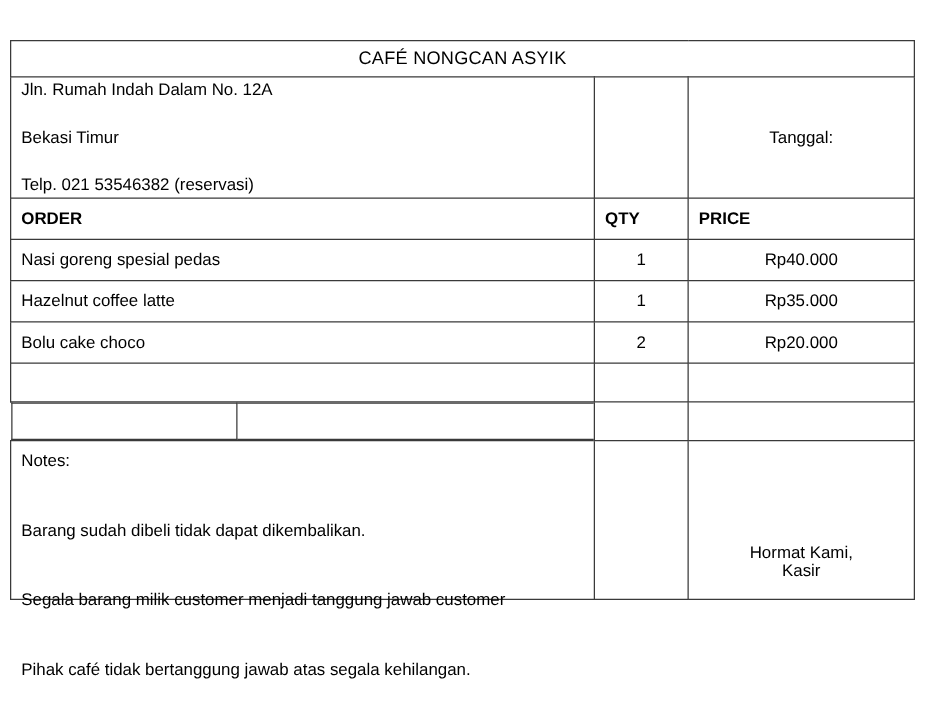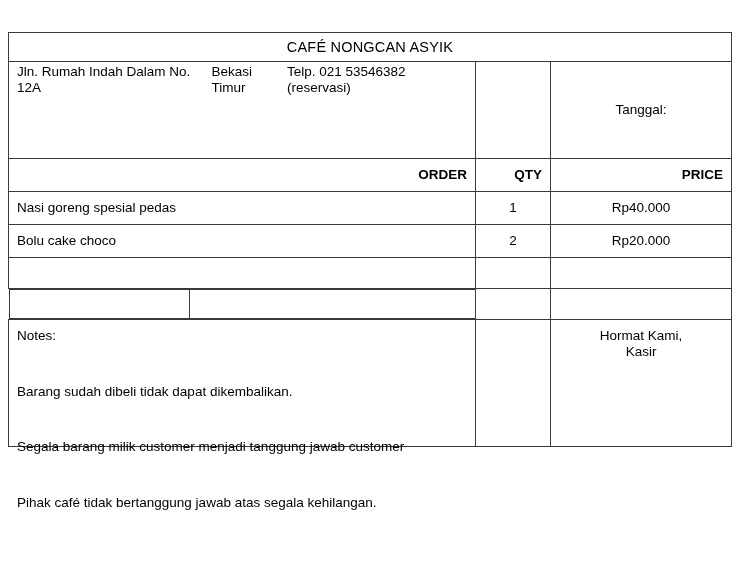--- a/index.html
+++ b/index.html
@@ -54,36 +54,37 @@
     letter-spacing: 0.2px;
   }
 
   .row-address td {
     height: 96px;
     vertical-align: top;
     padding-top: 0;
   }
   .addr-lines {
     display: flex;
+    flex-direction: column;
     justify-content: space-between;
     height: 96px;
     padding: 2px 0;
     box-sizing: border-box;
   }
   .addr-lines span { display: block; }
 
   .cell-tanggal {
     vertical-align: top;
     padding-top: 9px;
     text-align: center;
   }
 
   .row-colhead td {
     height: 32px;
-    text-align: right;
+    text-align: left;
     font-weight: bold;
   }
 
   .row-item td { height: 32px; }
   .cell-name  { text-align: left; }
   .cell-qty   { text-align: center; }
   .cell-price { text-align: center; padding-right: 12px; }
 
   .row-blank td   { height: 30px; }
   .row-total td   { height: 32px; }
@@ -100,21 +101,21 @@
     height: 126px;
     padding: 8px 0 6px 0;
     box-sizing: border-box;
     gap: 40px;
   }
   .notes-block span { display: block; }
 
   .signature-block {
     display: flex;
     flex-direction: column;
-    justify-content: flex-start;
+    justify-content: flex-end;
     align-items: center;
     height: 126px;
     padding: 8px 0 14px 0;
     box-sizing: border-box;
     text-align: center;
   }
 </style>
 </head>
 <body>
 
@@ -150,20 +151,25 @@
       <tr class="row-colhead">
         <td>ORDER</td>
         <td>QTY</td>
         <td>PRICE</td>
       </tr>
 
       <tr class="row-item">
         <td class="cell-name">Nasi goreng spesial pedas</td>
         <td class="cell-qty">1</td>
         <td class="cell-price">Rp40.000</td>
+      </tr>
+      <tr class="row-item">
+        <td class="cell-name">Hazelnut coffee latte</td>
+        <td class="cell-qty">1</td>
+        <td class="cell-price">Rp35.000</td>
       </tr>
       <tr class="row-item">
         <td class="cell-name">Bolu cake choco</td>
         <td class="cell-qty">2</td>
         <td class="cell-price">Rp20.000</td>
       </tr>
 
       <tr class="row-blank">
         <td class="cell-name"></td>
         <td class="cell-qty"></td>

